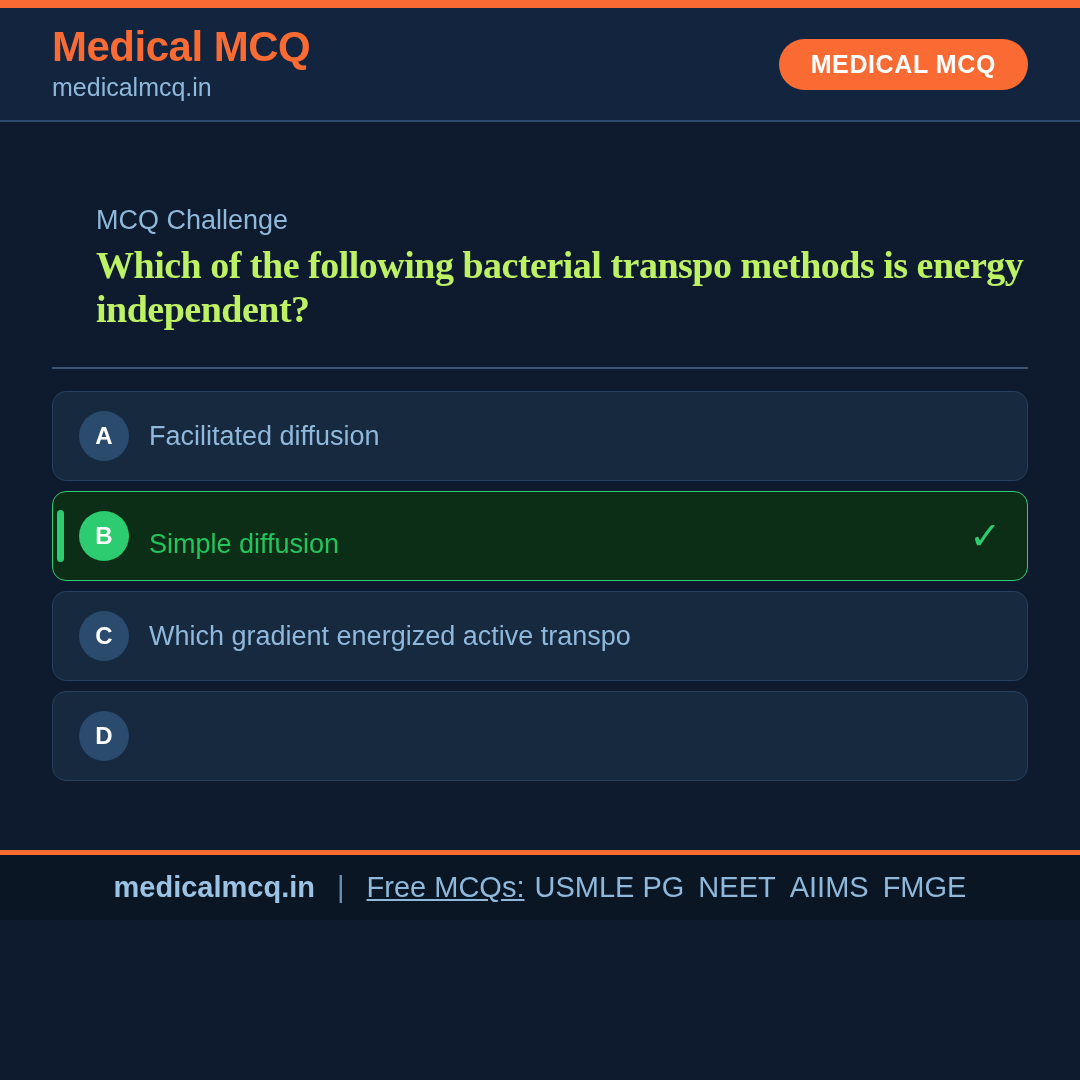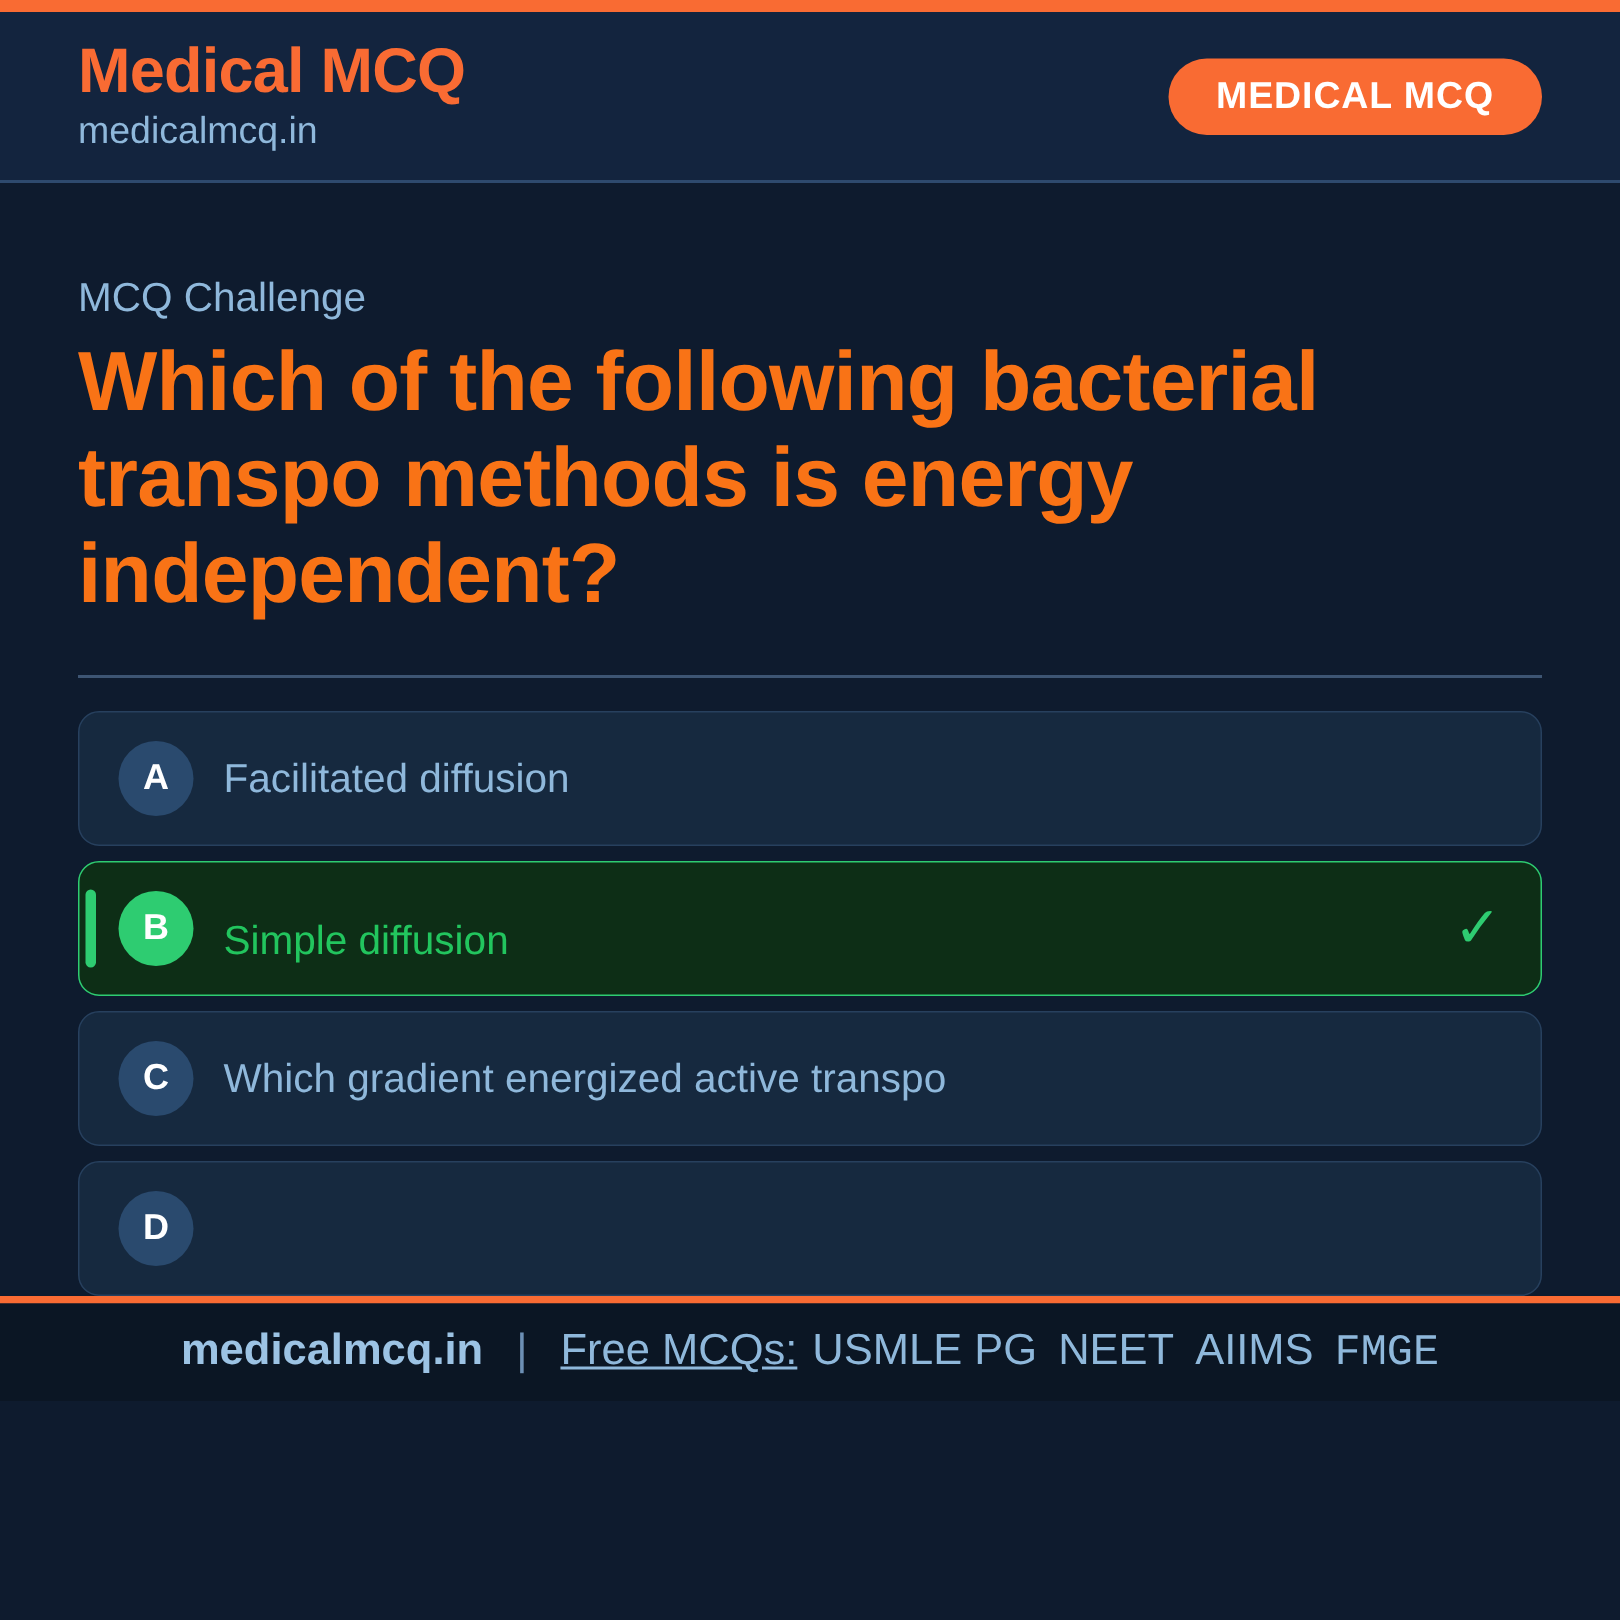--- a/index.html
+++ b/index.html
@@ -73,35 +73,37 @@
   }
 
   
   .main {
     flex: 1 1 auto;
     position: relative;
     padding: 0 52px;
     box-sizing: border-box;
   }
   .question-block {
-    padding-top: 60px;
+    padding-top: 82px;
+    margin-left: 44px;
   }
   .eyebrow {
     color: #8fb8db;
     font-size: 27px;
     line-height: 1.2;
     margin-bottom: 8px;
   }
   .question-text {
-    color: #f97316;
-    font-size: 56px;
+    color: #bef264;
+    font-size: 38px;
     font-weight: bold;
     line-height: 1.14;
     letter-spacing: -0.5px;
     margin: 0;
+    font-family: Liberation Serif, serif;
   }
   .divider {
     height: 2px;
     background: #3d5573;
     margin-top: 36px;
     margin-bottom: 22px;
   }
 
   
   .options {
@@ -210,21 +212,20 @@
   }
   .footer-label {
     margin-right: 10px;
     text-decoration: underline;
   }
   .footer-exam {
     margin-right: 14px;
   }
   .footer-exam:last-child {
     margin-right: 0;
-    font-family: Liberation Mono, monospace;
   }
 </style>
 </head>
 <body>
 
 <div class="page">
 
   <div class="top-stripe"></div>
 
   <div class="header">

